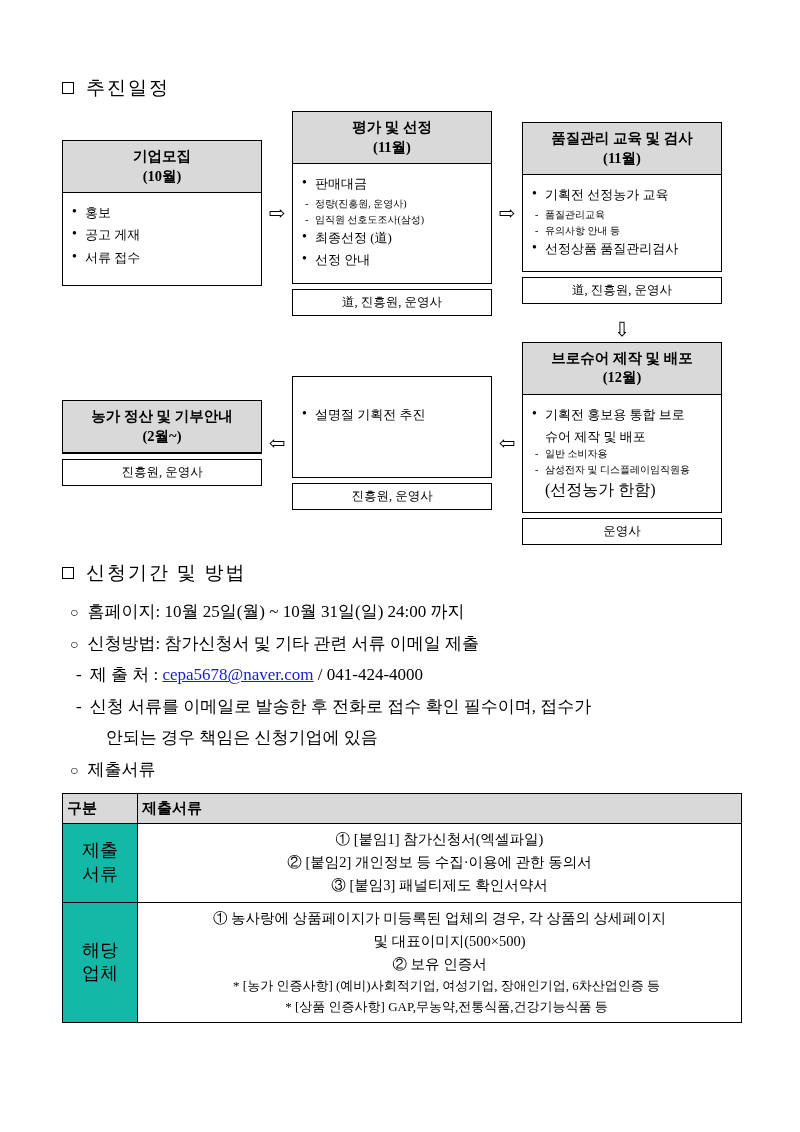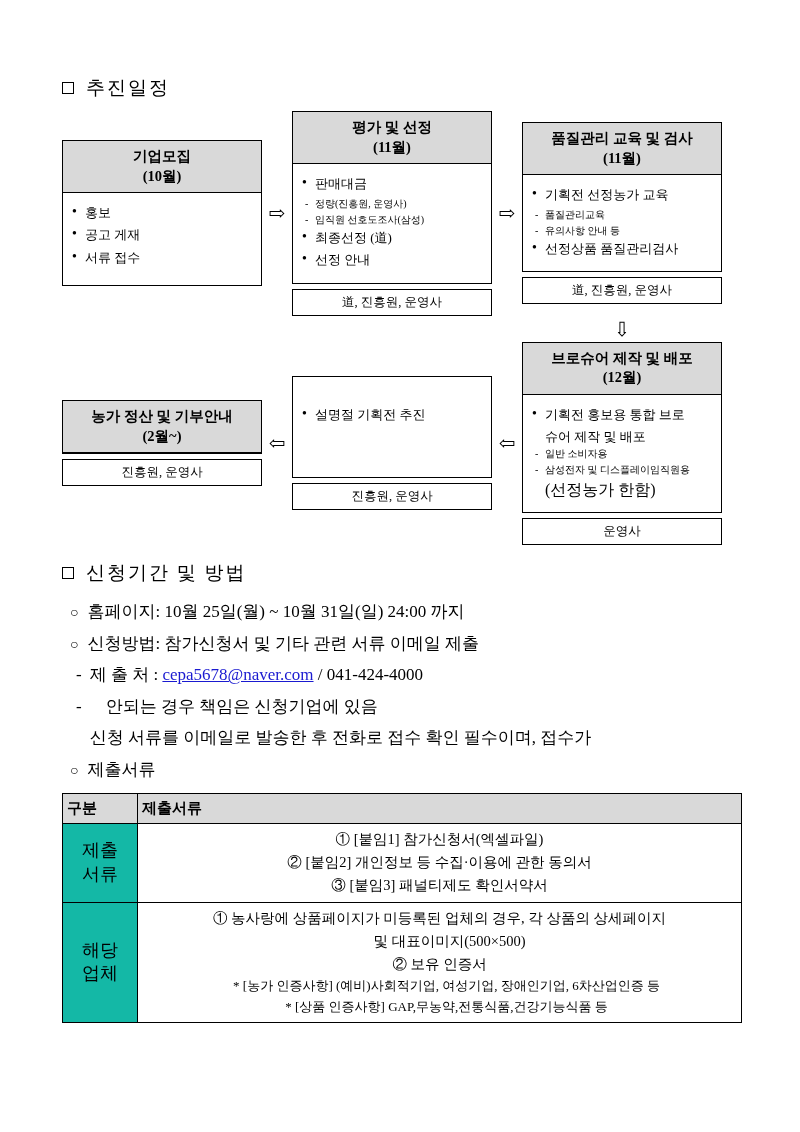--- a/index.html
+++ b/index.html
@@ -378,22 +378,22 @@
         <span>
           <span>제 출 처 :</span>
           <a class="link" href="#">cepa5678@naver.com</a>
           <span>/ 041-424-4000</span>
         </span>
       </div>
 
       <div class="indent-wrap">
         <span>-</span>
         <span class="body">
+          <div>신청 서류를 이메일로 발송한 후 전화로 접수 확인 필수이며, 접수가</div>
           <div style="padding-left:16px">안되는 경우 책임은 신청기업에 있음</div>
-          <div>신청 서류를 이메일로 발송한 후 전화로 접수 확인 필수이며, 접수가</div>
         </span>
       </div>
 
       <div class="li-o">
         <span class="circ">○</span>
         <span>제출서류</span>
       </div>
     </div>
 
     <table class="docs">

